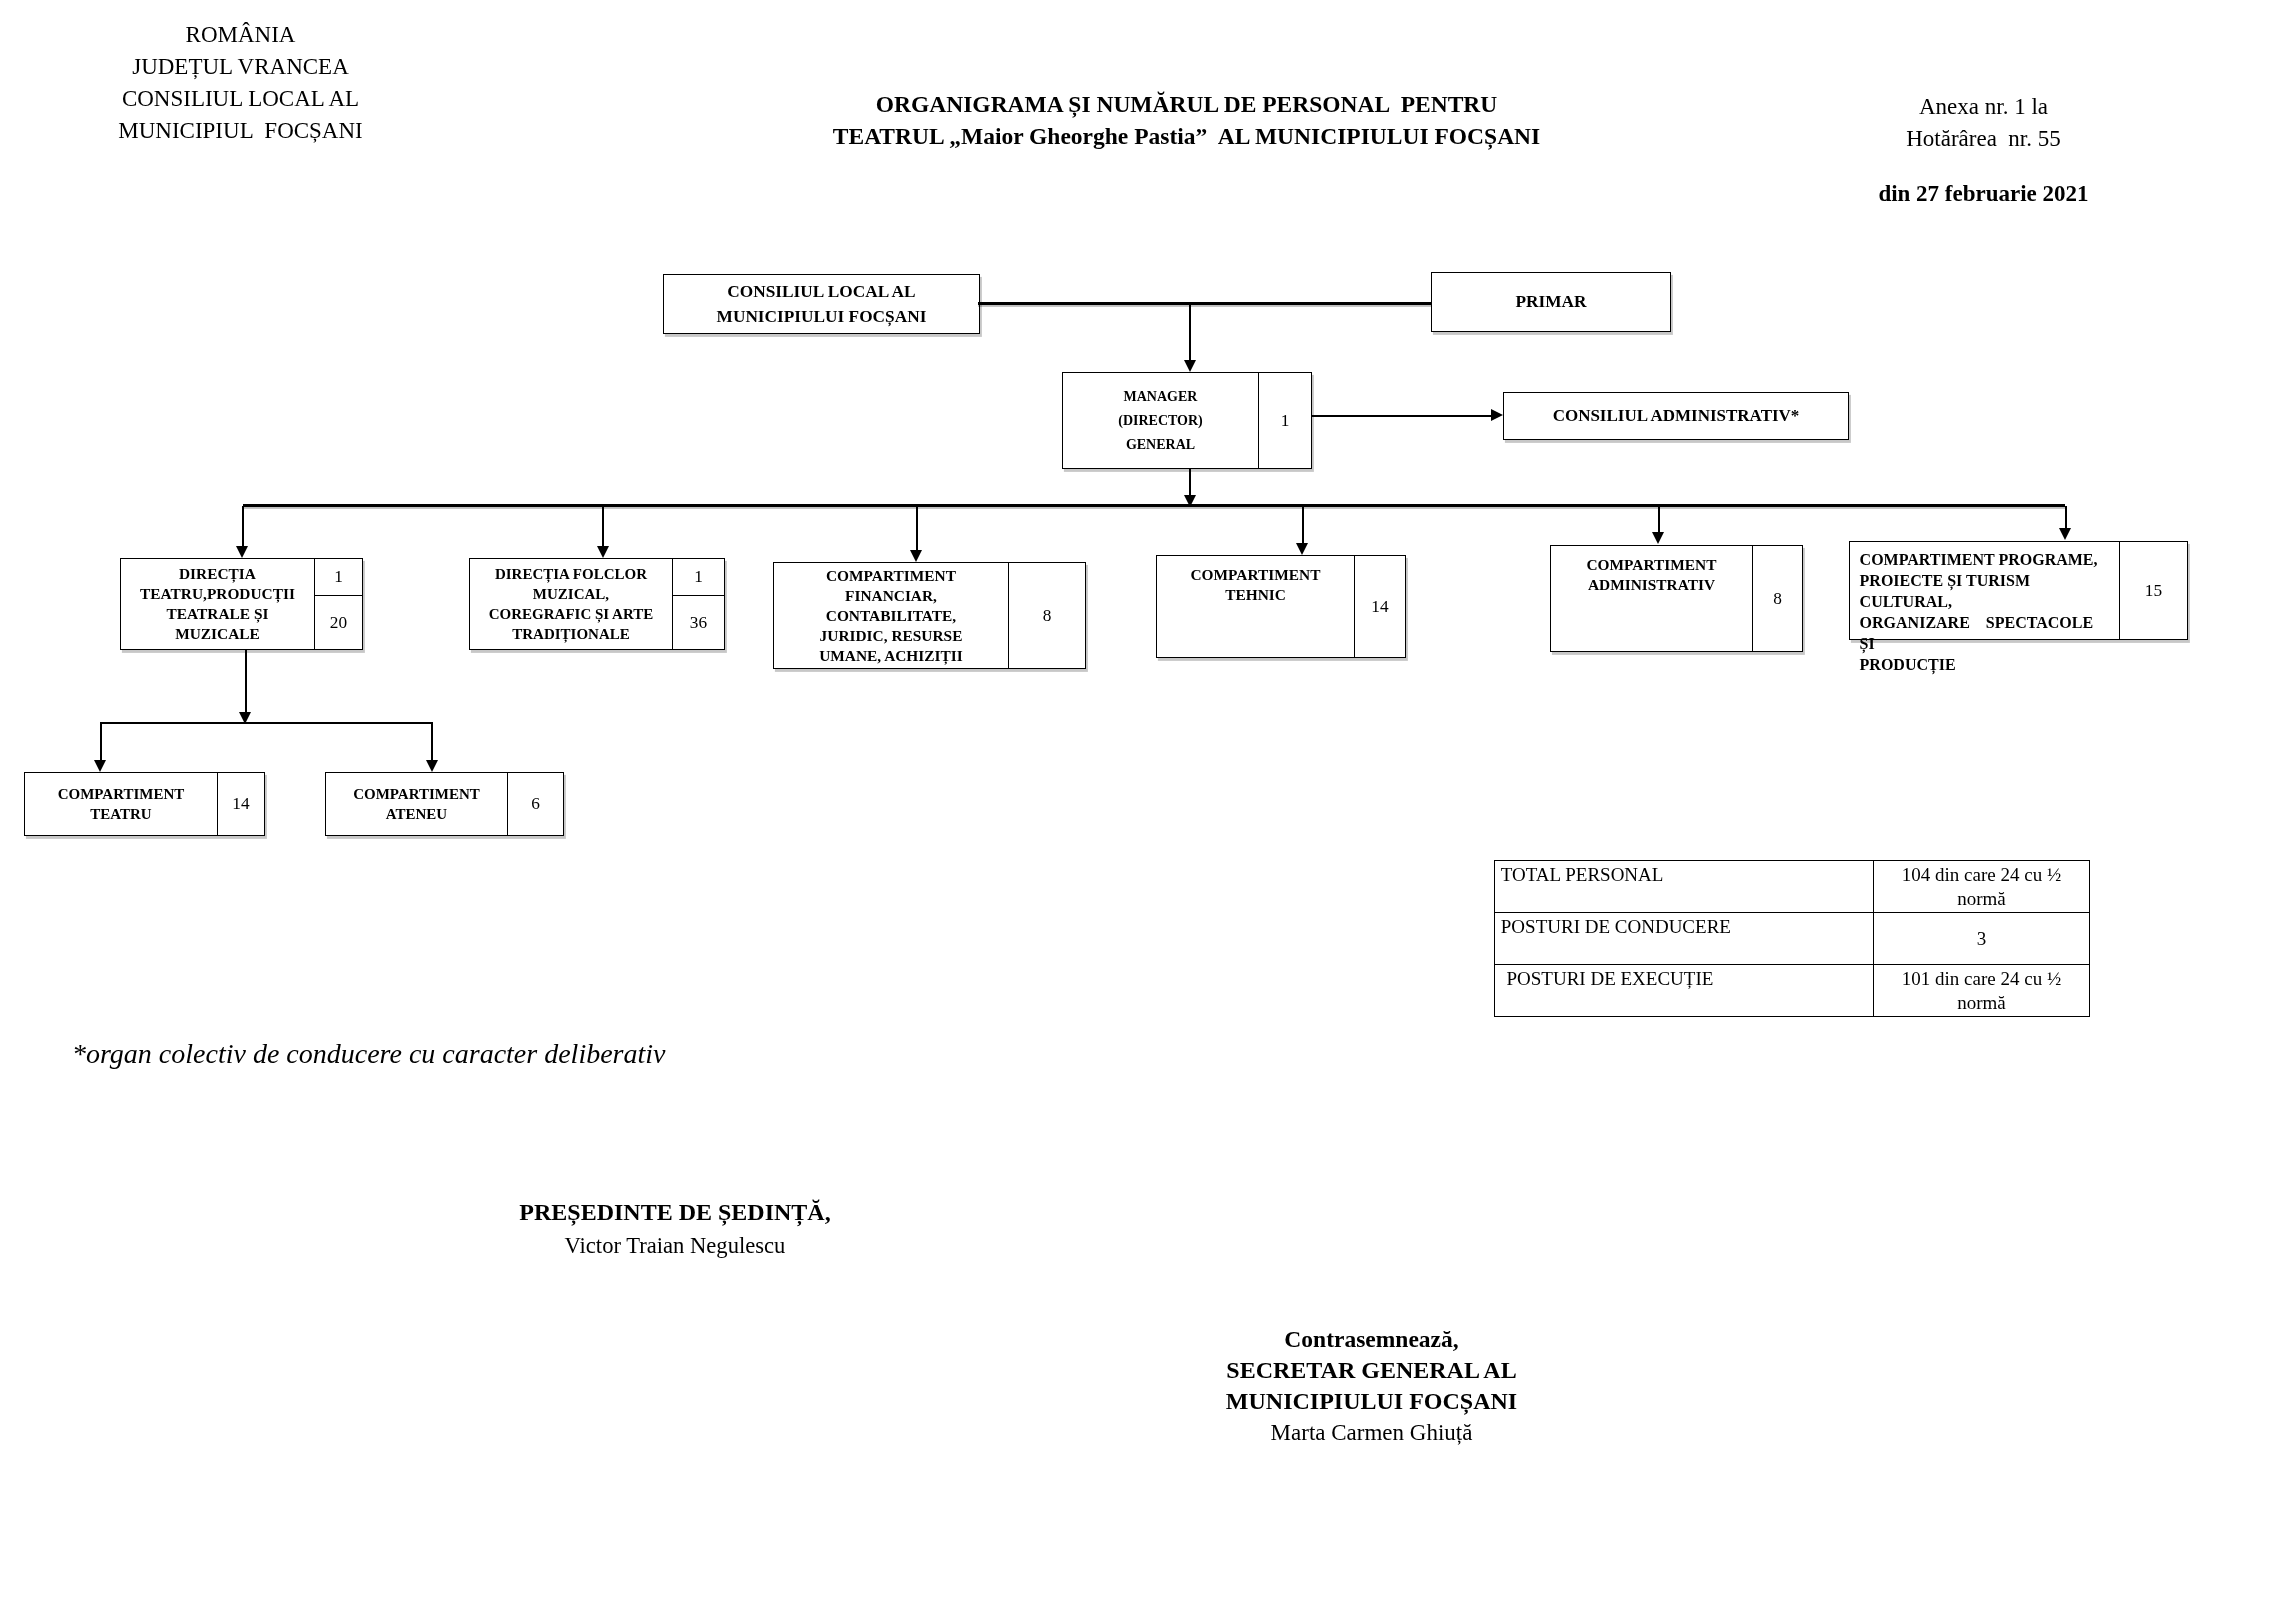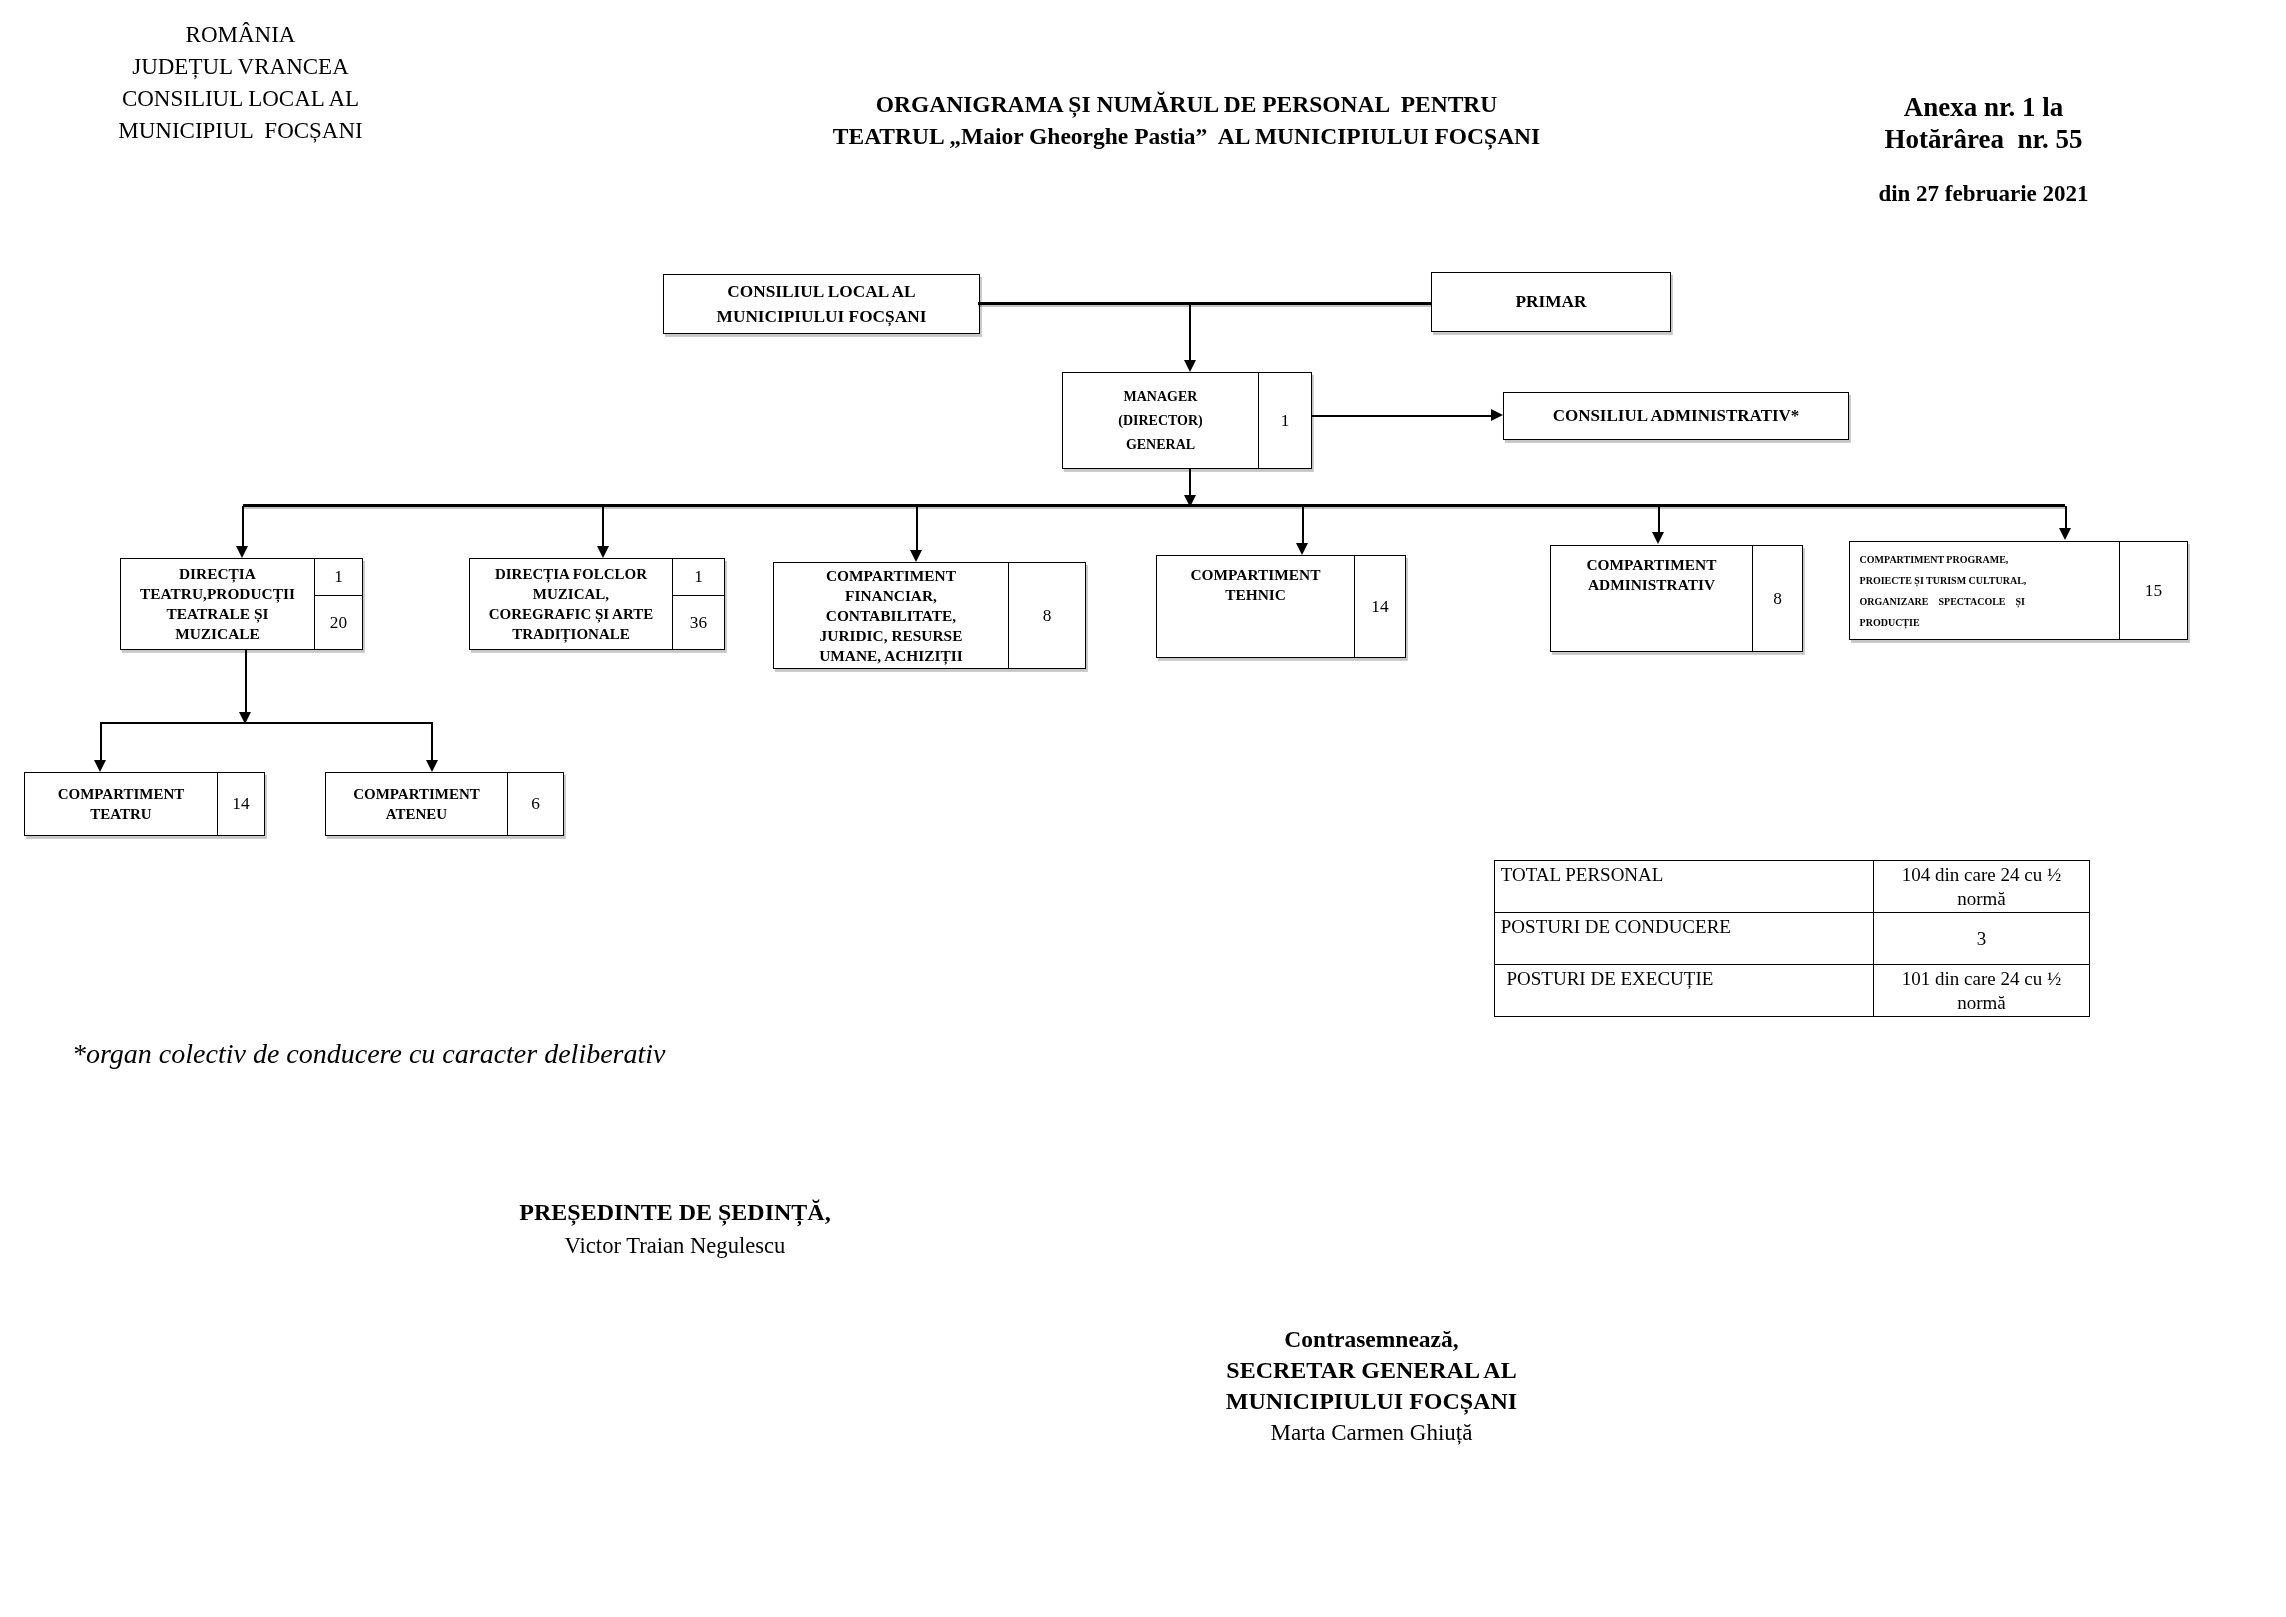--- a/index.html
+++ b/index.html
@@ -7,21 +7,21 @@
     position:relative;width:2286px;height:1618px;background:#ffffff;
     font-family:"Liberation Serif",serif;color:#000;overflow:hidden;
   }
   .pre{white-space:pre-wrap;}
   
   .letterhead{position:absolute;left:53px;top:19px;width:375px;text-align:center;
     font-size:23px;line-height:32px;}
   .doctitle{position:absolute;left:740px;top:88px;width:893px;text-align:center;
     font-size:23.5px;line-height:32px;font-weight:bold;}
   .annex{position:absolute;left:1825px;top:91px;width:317px;text-align:center;
-    font-size:27px;line-height:32px;font-weight:bold;}
+    font-size:23px;line-height:32px;font-weight:normal;}
   .annexdate{position:absolute;left:1825px;top:181px;width:317px;text-align:center;
     font-size:23px;font-weight:bold;}
   .footnote{position:absolute;left:72px;top:1038px;font-size:28px;font-style:italic;}
   .sigpres{position:absolute;left:461px;top:1199px;width:428px;text-align:center;}
   .sigpres .t{font-size:24px;font-weight:bold;}
   .sigpres .n{font-size:22.6px;margin-top:6.7px;}
   .sigsec{position:absolute;left:1182px;top:1324px;width:379px;text-align:center;line-height:31px;}
   .sigsec .h{font-size:23.5px;font-weight:bold;}
   .sigsec .b{font-size:24px;font-weight:bold;}
   .sigsec .n{font-size:23px;}
@@ -147,21 +147,21 @@
     <div class="cnt" style="width:51px">14</div>
   </div>
 
   <div class="box top" style="left:1550px;top:545px;width:253px;height:107px">
     <div class="lbl pre">COMPARTIMENT
 ADMINISTRATIV</div>
     <div class="cnt" style="width:50px">8</div>
   </div>
 
   <div class="box justify" style="left:1849px;top:541px;width:339px;height:99px">
-    <div class="lbl pre" style="font-size:10px">COMPARTIMENT PROGRAME,
+    <div class="lbl pre" style="font-size:16px">COMPARTIMENT PROGRAME,
 PROIECTE ȘI TURISM CULTURAL,
 ORGANIZARE    SPECTACOLE    ȘI
 PRODUCȚIE</div>
     <div class="cnt" style="width:68px">15</div>
   </div>
 
   <div class="vl" style="left:245px;top:650px;height:62px"></div>
   <div class="tri-d" style="left:239px;top:712px"></div>
   <div class="hl" style="left:100px;top:722px;width:333px"></div>
   <div class="vl" style="left:100px;top:724px;height:37px"></div>

